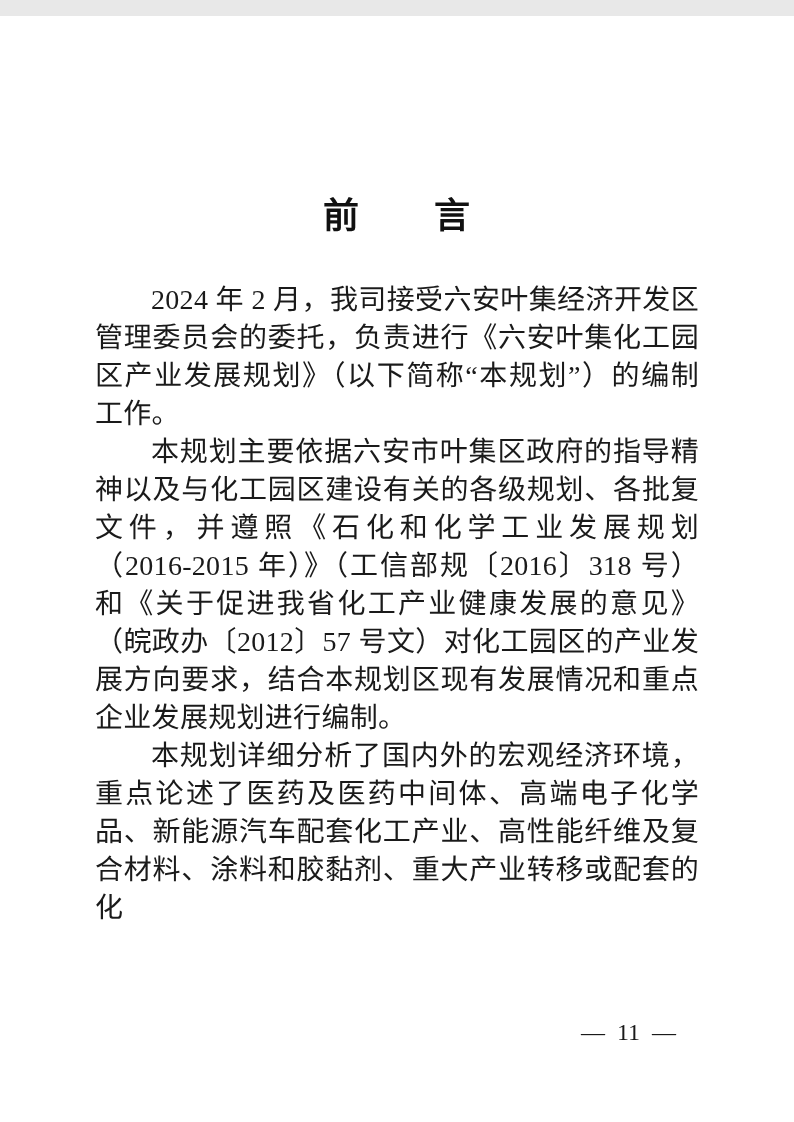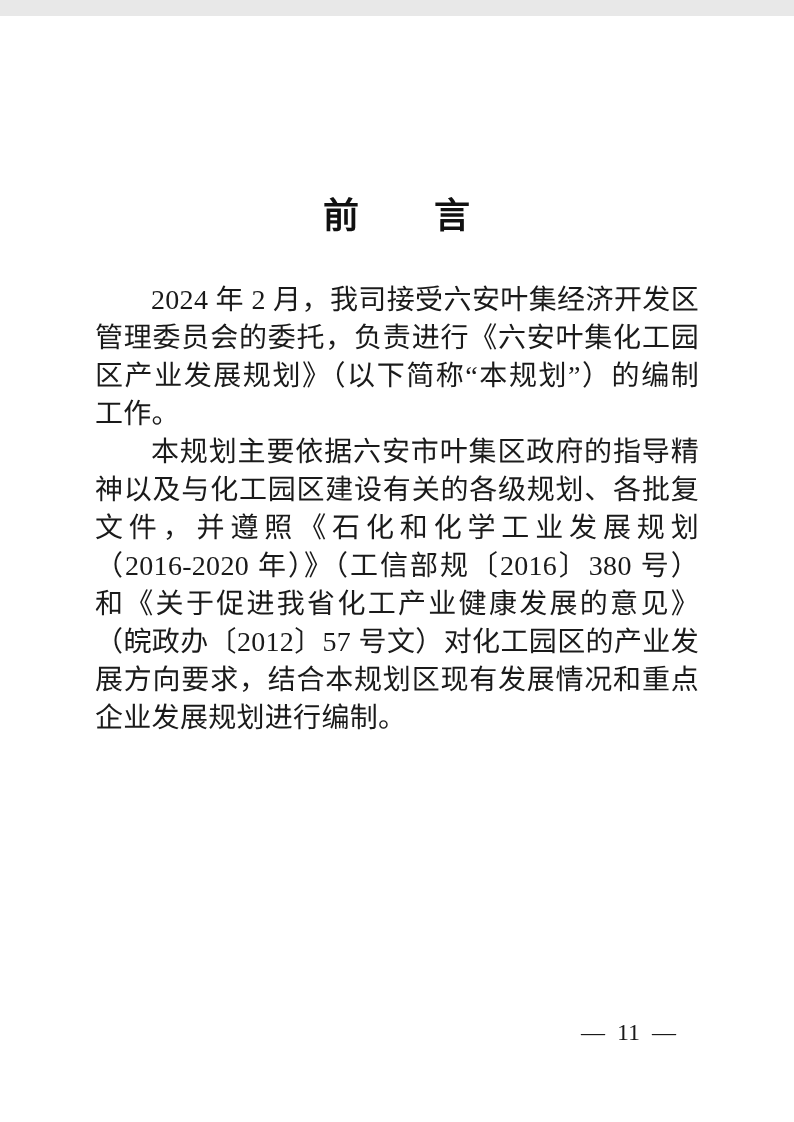--- a/index.html
+++ b/index.html
@@ -52,18 +52,19 @@
 </style>
 </head>
 <body>
 
 <div class="page">
 
   <h1 class="doc-title">前　　言</h1>
 
   <div class="body-text">
     <p>2024 年 2 月，我司接受六安叶集经济开发区管理委员会的委托，负责进行《六安叶集化工园区产业发展规划》（以下简称“本规划”）的编制工作。</p>
-    <p>本规划主要依据六安市叶集区政府的指导精神以及与化工园区建设有关的各级规划、各批复文件，并遵照《石化和化学工业发展规划（2016-2020 年）》（工信部规〔2016〕380 号）和《关于促进我省化工产业健康发展的意见》（皖政办〔2012〕57 号文）对化工园区的产业发展方向要求，结合本规划区现有发展情况和重点企业发展规划进行编制。</p>
+    <p>本规划主要依据六安市叶集区政府的指导精神以及与化工园区建设有关的各级规划、各批复文件，并遵照《石化和化学工业发展规划（2016-2015 年）》（工信部规〔2016〕318 号）和《关于促进我省化工产业健康发展的意见》（皖政办〔2012〕57 号文）对化工园区的产业发展方向要求，结合本规划区现有发展情况和重点企业发展规划进行编制。</p>
+    <p>本规划详细分析了国内外的宏观经济环境，重点论述了医药及医药中间体、高端电子化学品、新能源汽车配套化工产业、高性能纤维及复合材料、涂料和胶黏剂、重大产业转移或配套的化</p>
   </div>
 
   <div class="page-number">—  11  —</div>
 
 </div>
 
 </body></html>

